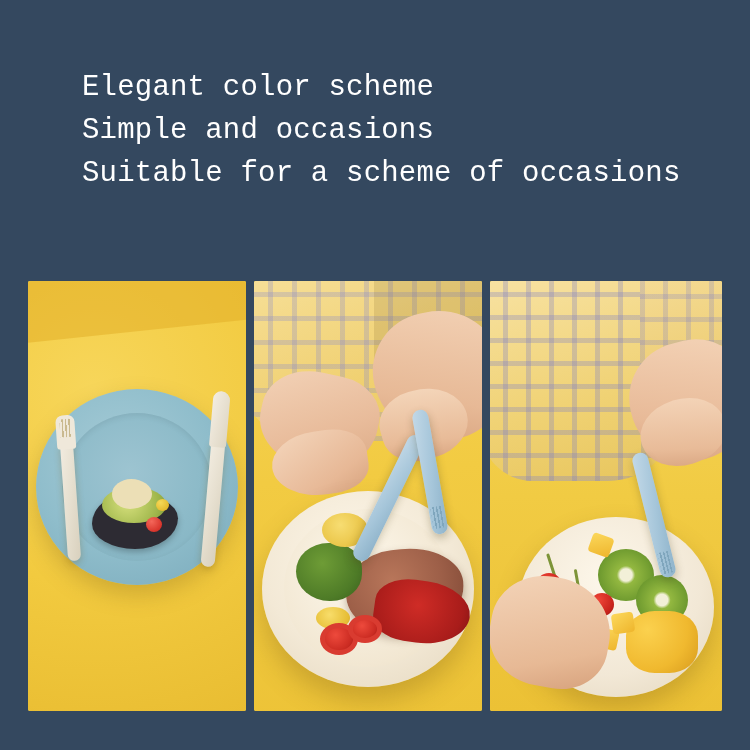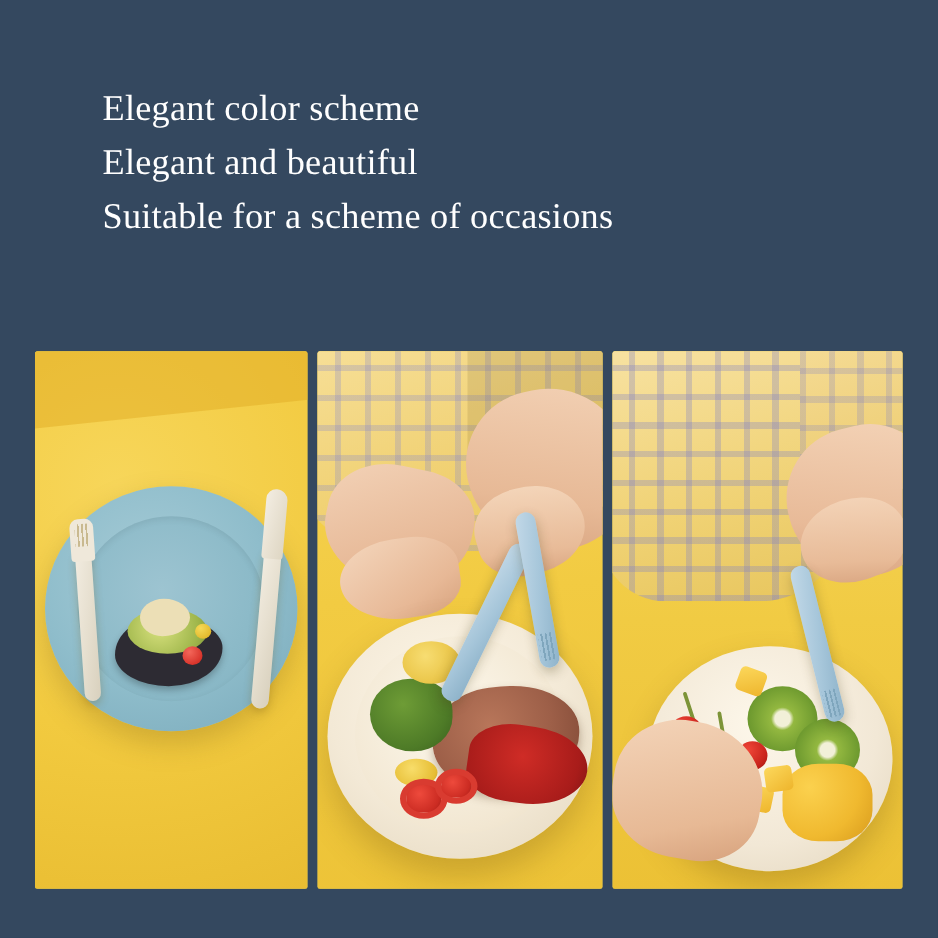--- a/index.html
+++ b/index.html
@@ -6,21 +6,21 @@
     margin: 0;
     padding: 0;
     background: #33475f;
   }
   #page {
     position: relative;
     width: 750px;
     height: 750px;
     background: #34485f;
     overflow: hidden;
-    font-family: Liberation Serif, serif;
+    font-family: Liberation Mono, monospace;
   }
 
   
   .headline {
     position: absolute;
     left: 82px;
     top: 66px;
     width: 600px;
   }
   .headline-line {
@@ -405,21 +405,21 @@
     background: repeating-linear-gradient(90deg, transparent 0 2px, #7fa6bd 2px 3.5px);
   }
 </style>
 </head>
 <body>
 
 <div id="page">
 
   <div class="headline">
     <div class="headline-line">Elegant color scheme</div>
-    <div class="headline-line">Elegant and beautiful</div>
+    <div class="headline-line">Simple and occasions</div>
     <div class="headline-line">Suitable for a scheme of occasions</div>
   </div>
 
   <div class="photo-strip">
 
     <div class="photo p1">
       <div class="table-yellow"></div>
       <div class="table-edge"></div>
       <div class="plate">
         <div class="plate-inner"></div>

